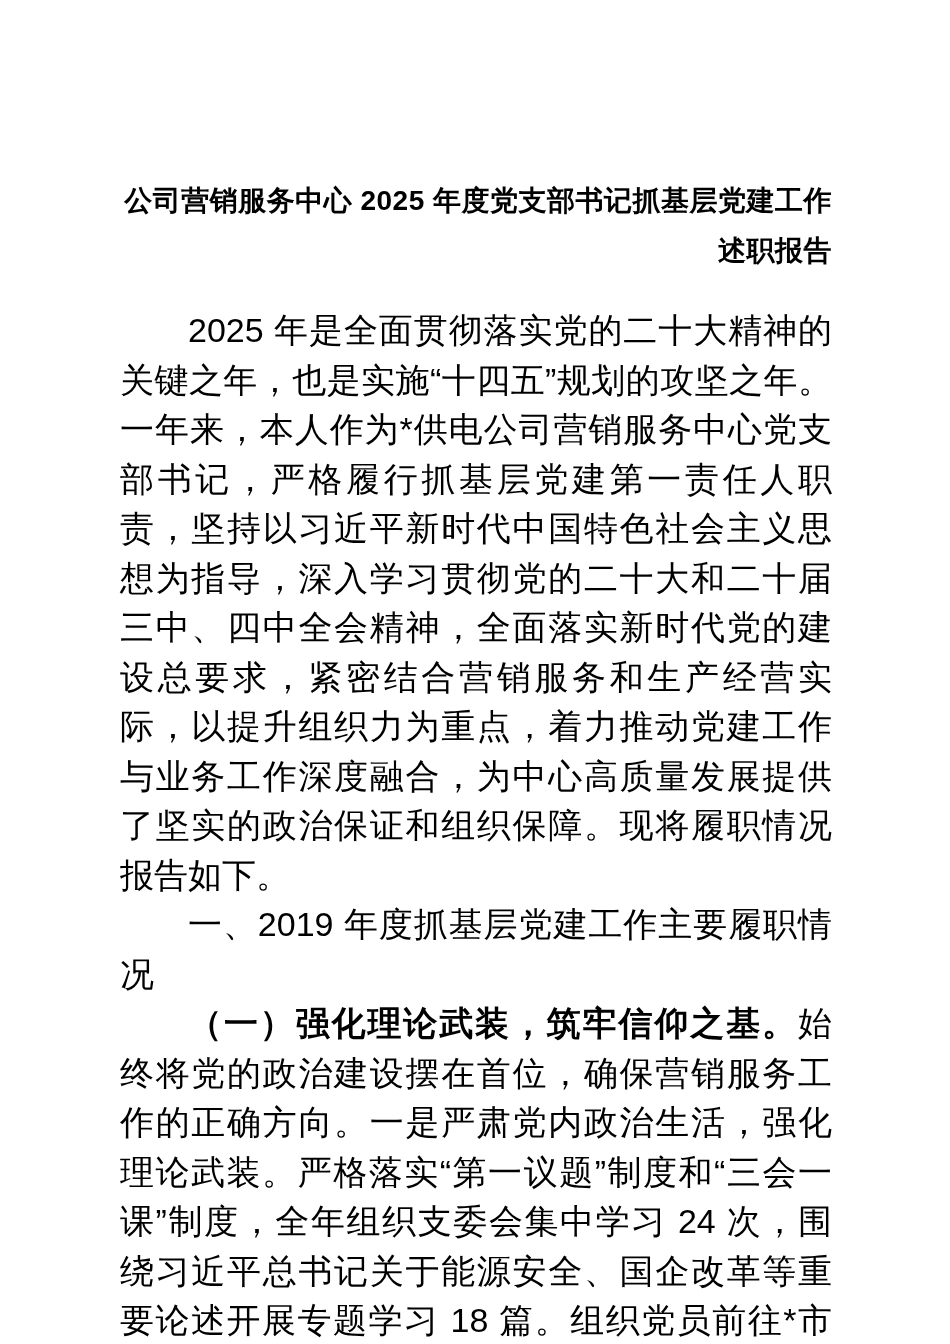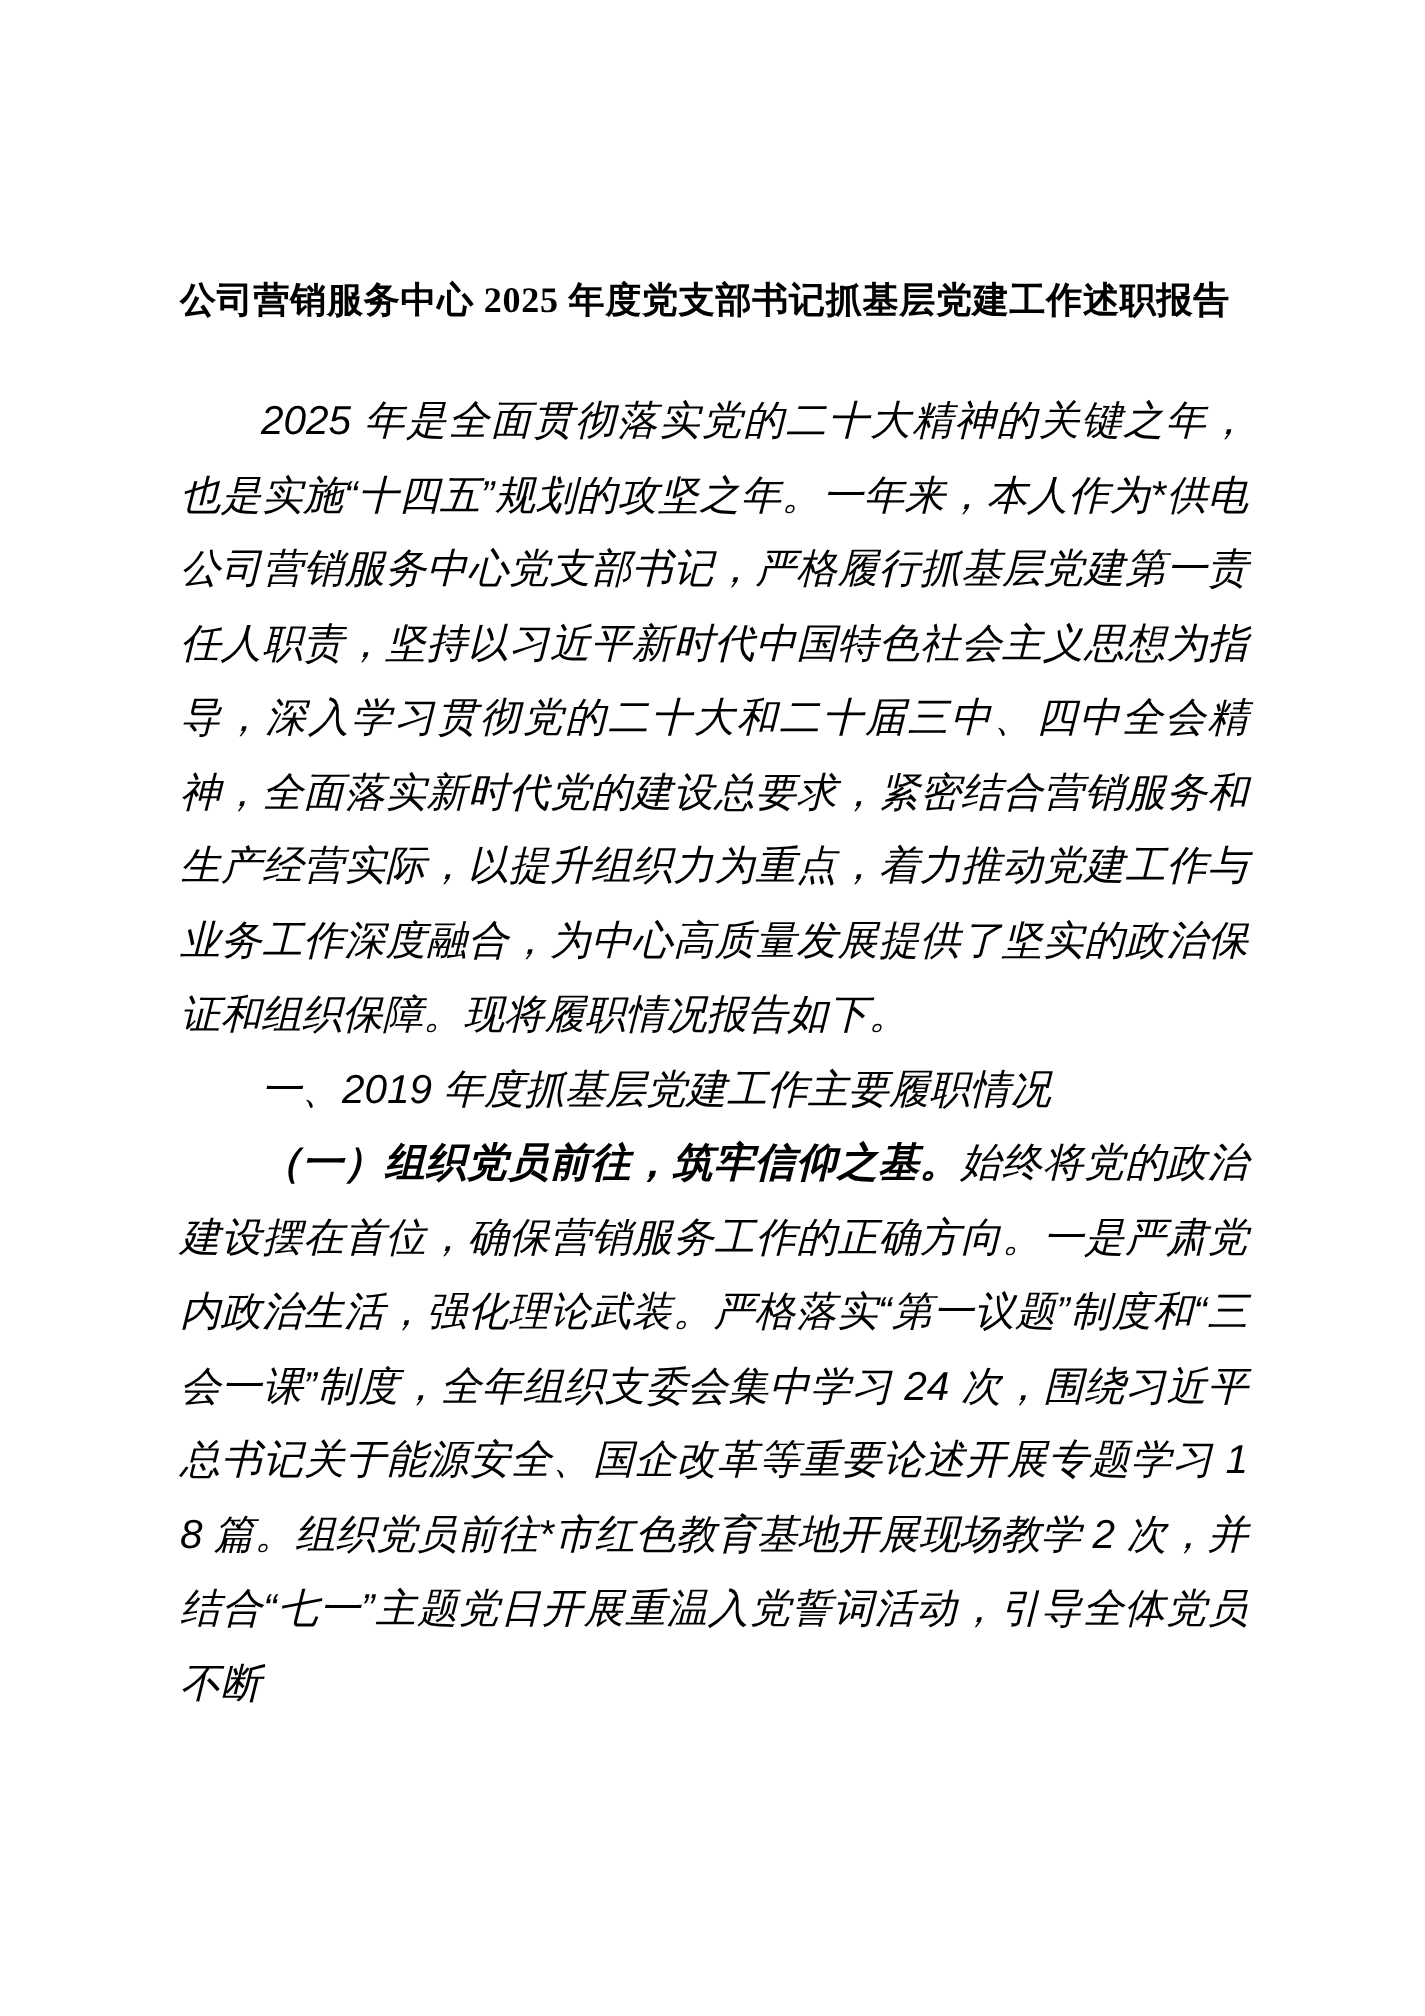--- a/index.html
+++ b/index.html
@@ -16,44 +16,42 @@
   }
   .page {
     box-sizing: border-box;
     width: 950px;
     height: 1344px;
     padding: 176px 118px 0 120px;
     background: #ffffff;
   }
   .doc-title {
     margin: 0 0 30px 0;
-    font-size: 24px;
+    font-size: 28px;
     line-height: 50px;
     font-weight: bold;
-    text-align: left;
+    text-align: right;
     letter-spacing: 0.5px;
-    font-family: Liberation Serif, serif;
   }
   .para {
     margin: 0;
-    font-size: 27px;
+    font-size: 34px;
     line-height: 49.5px;
     text-align: justify;
     text-indent: 2em;
     word-break: break-all;
-    font-style: italic;
   }
   .para .lead-bold {
     font-weight: bold;
   }
 </style>
 </head>
 <body>
 
 <div class="page">
   <h1 class="doc-title">公司营销服务中心 2025 年度党支部书记抓基层党建工作述职报告</h1>
 
   <p class="para">2025 年是全面贯彻落实党的二十大精神的关键之年，也是实施“十四五”规划的攻坚之年。一年来，本人作为*供电公司营销服务中心党支部书记，严格履行抓基层党建第一责任人职责，坚持以习近平新时代中国特色社会主义思想为指导，深入学习贯彻党的二十大和二十届三中、四中全会精神，全面落实新时代党的建设总要求，紧密结合营销服务和生产经营实际，以提升组织力为重点，着力推动党建工作与业务工作深度融合，为中心高质量发展提供了坚实的政治保证和组织保障。现将履职情况报告如下。</p>
 
   <p class="para">一、2019 年度抓基层党建工作主要履职情况</p>
 
-  <p class="para"><span class="lead-bold">（一）组织党员前往，筑牢信仰之基。</span><span>始终将党的政治建设摆在首位，确保营销服务工作的正确方向。一是严肃党内政治生活，强化理论武装。严格落实“第一议题”制度和“三会一课”制度，全年组织支委会集中学习 24 次，围绕习近平总书记关于能源安全、国企改革等重要论述开展专题学习 18 篇。组织党员前往*市红色教育基地开展现场教学 2 次，并结合“七一”主题党日开展重温入党誓词活动，引导全体党员不断</span></p>
+  <p class="para"><span class="lead-bold">（一）强化理论武装，筑牢信仰之基。</span><span>始终将党的政治建设摆在首位，确保营销服务工作的正确方向。一是严肃党内政治生活，强化理论武装。严格落实“第一议题”制度和“三会一课”制度，全年组织支委会集中学习 24 次，围绕习近平总书记关于能源安全、国企改革等重要论述开展专题学习 18 篇。组织党员前往*市红色教育基地开展现场教学 2 次，并结合“七一”主题党日开展重温入党誓词活动，引导全体党员不断</span></p>
 </div>
 
 </body></html>

